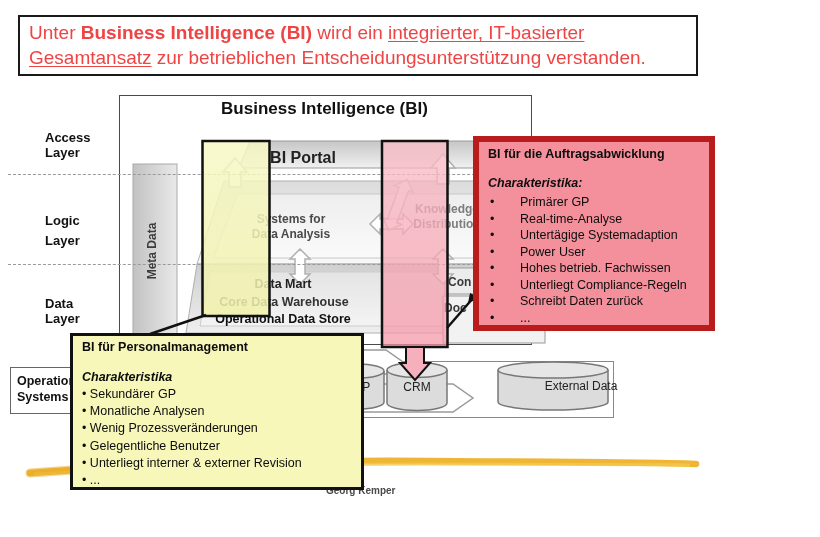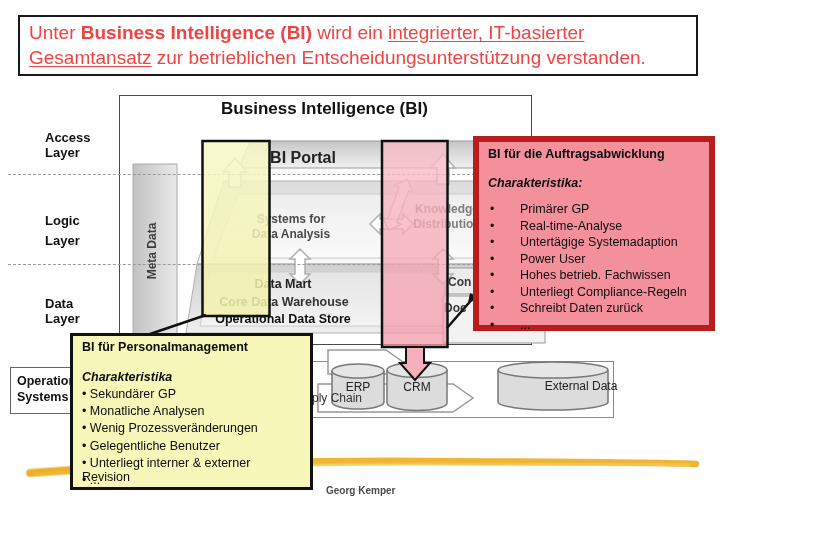--- a/index.html
+++ b/index.html
@@ -37,24 +37,24 @@
   .op-label-box{left:10px;top:367px;width:104px;height:45px;border:1.5px solid #666;background:#fff;}
   .op-label{padding:5px 0 0 6px;font-weight:bold;font-size:12.5px;line-height:16px;color:#111;}
   .cyl-label{text-align:center;font-size:12px;color:#222;}
   .chevron-label{left:272px;top:391px;width:90px;text-align:right;font-size:12px;color:#333;}
 
   
   .callout{box-sizing:border-box;font-size:12.5px;color:#0d0d0d;}
   .callout-pink{left:473px;top:136px;width:242px;height:195px;background:#f4909c;
                 border:6px solid #b91c1c;padding:5px 9px;}
   .cp-title{font-weight:bold;margin-bottom:15px;}
-  .cp-sub{font-weight:bold;font-style:italic;margin-bottom:12px;}
+  .cp-sub{font-weight:bold;font-style:italic;margin-bottom:5px;}
   .cp-row{display:flex;height:16.5px;align-items:flex-start;}
   .cp-row::before{content:"\2022";width:30px;flex:0 0 30px;padding-left:2px;}
-  .callout-yellow{left:70px;top:333px;width:243px;height:157px;background:#f6f7b8;
+  .callout-yellow{left:70px;top:333px;width:294px;height:157px;background:#f6f7b8;
                   border:3px solid #111;padding:4px 9px;}
   .cy-title{font-weight:bold;margin-bottom:16px;}
   .cy-sub{font-weight:bold;font-style:italic;margin-bottom:3px;}
   .cy-row{height:17.2px;}
   .cy-row::before{content:"\2022\00a0";}
 
   .footer-credit{left:326px;top:485px;font-size:10px;font-weight:bold;color:#4a4a4a;}
 </style>
 </head>
 <body>

